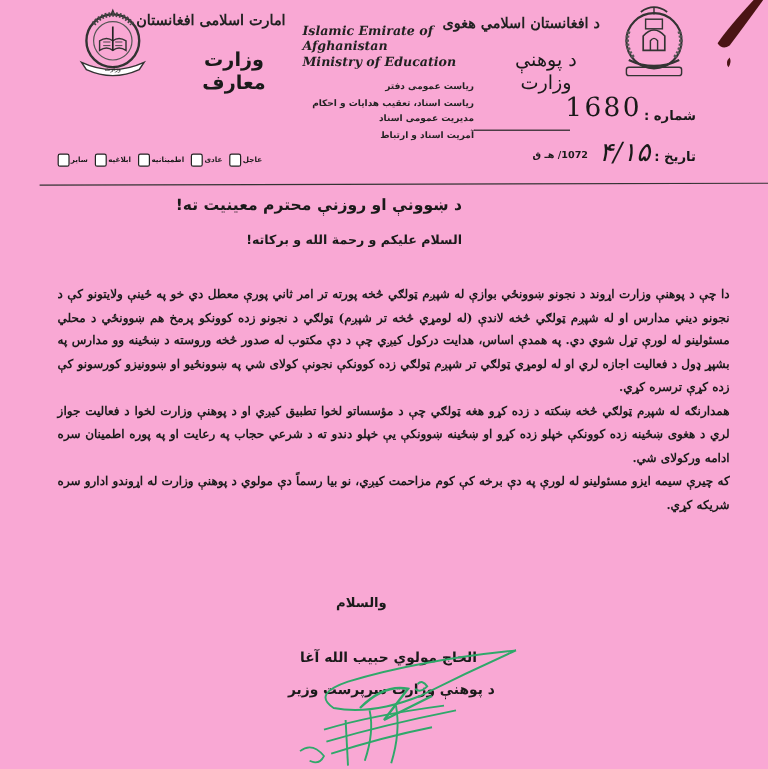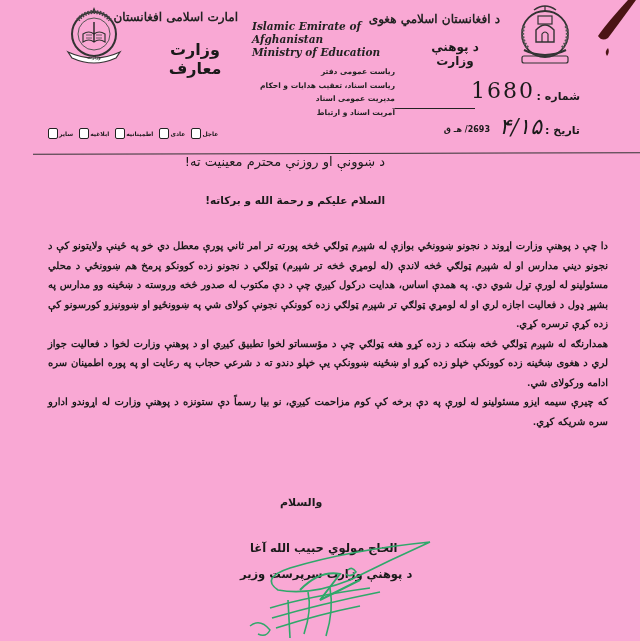--- a/index.html
+++ b/index.html
@@ -15,21 +15,21 @@
   
   .emblem { position: absolute; }
   .emblem-left { left: 62px; top: 4px; width: 64px; height: 62px; }
   .emblem-right { left: 512px; top: 4px; width: 66px; height: 62px; }
 
   .calli { position: absolute; font-family: "DejaVu Serif", serif; font-weight: bold; color: #222; direction: rtl; white-space: nowrap; letter-spacing: -0.5px; }
   .calli-left { left: 138px; top: 10px; font-size: 12px; width: 100px; text-align: center; }
   .calli-right { left: 400px; top: 12px; font-size: 12px; width: 100px; text-align: center; }
 
   .ministry-left { position: absolute; left: 160px; top: 40px; font-size: 16px; font-weight: bold; direction: rtl; width: 70px; text-align: center; }
-  .ministry-right { position: absolute; left: 415px; top: 40px; font-size: 12px; font-weight: bold; direction: rtl; width: 80px; text-align: center; }
+  .ministry-right { position: absolute; left: 415px; top: 40px; font-size: 16px; font-weight: normal; direction: rtl; width: 80px; text-align: center; }
 
   .eng-title { position: absolute; left: 252px; top: 20px; width: 165px; text-align: left; font-family: "DejaVu Serif", serif; font-style: italic; font-weight: bold; font-size: 10.5px; line-height: 13px; color: #222; }
 
   .offices { position: absolute; left: 255px; top: 65px; width: 140px; direction: rtl; font-size: 7.5px; font-weight: bold; line-height: 13.5px; color: #222; }
 
   
   .ref-row { position: absolute; direction: rtl; font-size: 11px; font-weight: bold; white-space: nowrap; }
   .number-row { left: 470px; top: 80px; width: 110px; }
   .number-label { position: absolute; right: 0; top: 10px; }
   .number-value { position: absolute; right: 45px; top: -2px; font-family: "DejaVu Serif", serif; font-size: 22px; font-weight: normal; letter-spacing: 2px; }
@@ -41,21 +41,21 @@
   .date-year { position: absolute; right: 90px; top: 9px; font-size: 8px; font-weight: bold; }
 
   
   .checkbox-row { position: absolute; left: 48px; top: 128px; direction: rtl; display: flex; gap: 6px; align-items: center; }
   .cb-item { display: flex; align-items: center; gap: 1px; font-size: 6px; font-weight: bold; }
   .cb-box { width: 8px; height: 9px; border: 1.2px solid #222; border-radius: 2px; background: #fff; }
 
   .header-divider { position: absolute; left: 33px; top: 153px; width: 607px; border-top: 1.5px solid #333; transform: rotate(-0.15deg); }
 
   
-  .addressee { position: absolute; right: 255px; top: 154px; direction: rtl; font-size: 13px; font-weight: normal; white-space: nowrap; }
+  .addressee { position: absolute; right: 255px; top: 164px; direction: rtl; font-size: 13px; font-weight: bold; white-space: nowrap; }
   .greeting { position: absolute; right: 255px; top: 194px; direction: rtl; font-size: 10.5px; font-weight: bold; white-space: nowrap; }
 
   .body-text { position: absolute; left: 48px; top: 236px; width: 560px; direction: rtl; text-align: justify; font-family: "DejaVu Serif", serif; font-size: 10px; font-weight: bold; line-height: 19.5px; color: #1a1a1a; }
   .body-text p { margin: 0; text-align-last: right; }
 
   .closing { position: absolute; left: 280px; top: 496px; direction: rtl; font-size: 11px; font-weight: bold; }
   .signer-name { position: absolute; left: 250px; top: 541px; direction: rtl; font-size: 11.5px; font-weight: bold; white-space: nowrap; }
   .signer-title { position: absolute; left: 240px; top: 567px; direction: rtl; font-size: 11.5px; font-weight: bold; white-space: nowrap; }
 
   .signature { position: absolute; left: 230px; top: 530px; width: 220px; height: 111px; pointer-events: none; }
@@ -119,21 +119,21 @@
 
   <div class="ref-row number-row">
     <span class="number-label">شماره :</span>
     <span class="number-value">1680</span>
   </div>
   <div class="number-line"></div>
 
   <div class="ref-row date-row">
     <span class="date-label">تاریخ :</span>
     <span class="date-value">۴/۱۵</span>
-    <span class="date-year">2693/ هـ ق</span>
+    <span class="date-year">1072/ هـ ق</span>
   </div>
 
   <div class="checkbox-row">
     <div class="cb-item">
       <span>عاجل</span>
       <span class="cb-box"></span>
     </div>
     <div class="cb-item">
       <span>عادی</span>
       <span class="cb-box"></span>
@@ -153,21 +153,21 @@
   </div>
 
   <div class="header-divider"></div>
 
   <div class="addressee">د ښوونې او روزنې محترم معینیت ته!</div>
   <div class="greeting">السلام علیکم و رحمة الله و برکاته!</div>
 
   <div class="body-text">
     <p>دا چې د پوهنې وزارت اړوند د نجونو ښوونځي بوازې له شپږم ټولګي څخه پورته تر امر ثاني پورې معطل دي خو په ځینې ولایتونو کې د نجونو دیني مدارس او له شپږم ټولګي څخه لاندې (له لومړي څخه تر شپږم) ټولګي د نجونو زده کوونکو پرمخ هم ښوونځي د محلي مسئولینو له لورې تړل شوي دي. په همدې اساس، هدایت درکول کیږي چې د دې مکتوب له صدور څخه وروسته د ښځینه وو مدارس په بشپړ ډول د فعالیت اجازه لري او له لومړي ټولګي تر شپږم ټولګي زده کوونکې نجونې کولای شي په ښوونځیو او ښوونیزو کورسونو کې زده کړې ترسره کړي.</p>
     <p>همدارنګه له شپږم ټولګي څخه ښکته د زده کړو هغه ټولګي چې د مؤسساتو لخوا تطبیق کیږي او د پوهنې وزارت لخوا د فعالیت جواز لري د هغوی ښځینه زده کوونکې خپلو زده کړو او ښځینه ښوونکې یې خپلو دندو ته د شرعي حجاب په رعایت او په پوره اطمینان سره ادامه ورکولای شي.</p>
-    <p>که چیرې سیمه ایزو مسئولینو له لورې په دې برخه کې کوم مزاحمت کیږي، نو بیا رسماً دې ستونزه د پوهنې وزارت له اړوندو ادارو سره شریکه کړي.</p>
+    <p>که چیرې سیمه ایزو مسئولینو له لورې په دې برخه کې کوم مزاحمت کیږي، نو بیا رسماً دې مولوي د پوهنې وزارت له اړوندو ادارو سره شریکه کړي.</p>
   </div>
 
   <div class="closing">والسلام</div>
   <div class="signer-name">الحاج مولوي حبیب الله آغا</div>
   <div class="signer-title">د پوهنې وزارت سرپرست وزیر</div>
 
   <svg class="signature" viewBox="0 0 220 111">
     <path d="M200 12 Q120 20 60 38 Q30 48 48 60 Q80 66 120 50 Q160 30 200 12" fill="none" stroke="#2fa86a" stroke-width="1.6"></path>
     <path d="M70 60 Q90 40 110 44 L90 70 Q110 60 130 50" fill="none" stroke="#2fa86a" stroke-width="2"></path>
     <path d="M40 78 Q80 66 140 58" fill="none" stroke="#2fa86a" stroke-width="1.6"></path>

